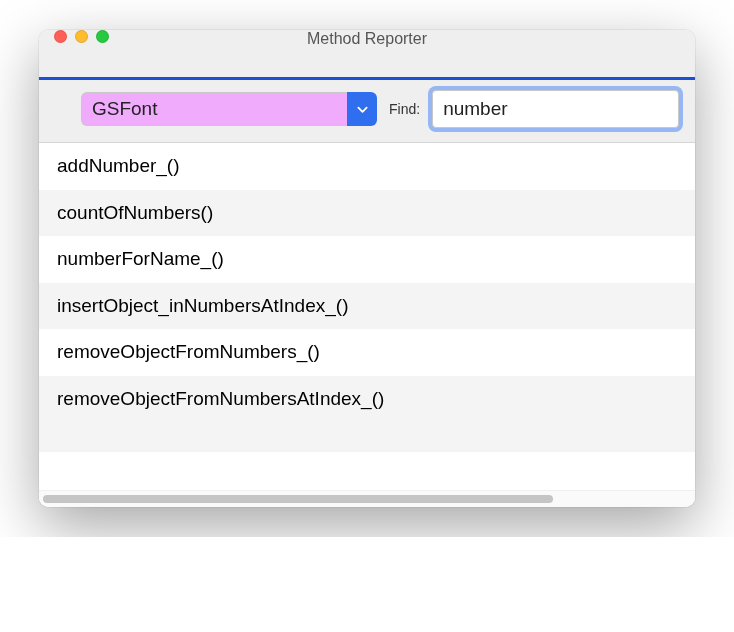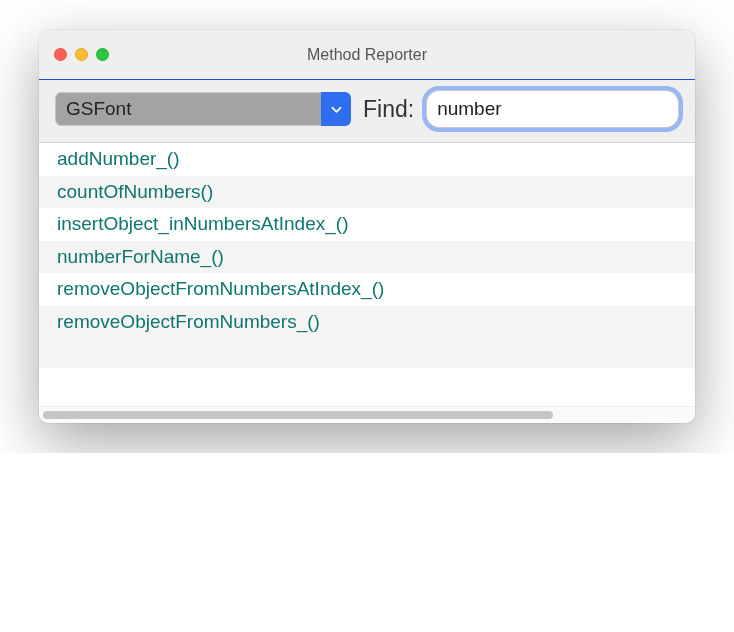--- a/index.html
+++ b/index.html
@@ -18,23 +18,23 @@
     .window {
       width: 656px;
       background: #fff;
       border-radius: 10px;
       box-shadow: 0 20px 60px rgba(0,0,0,0.35), 0 0 0 1px rgba(0,0,0,0.05);
       overflow: hidden;
     }
     .titlebar {
       height: 50px;
       background: #efefef;
-      border-bottom: 1px solid #1d4ed8;
-      display: flex;
-      align-items: center;
+      border-bottom: 3px solid #1d4ed8;
+      display: flex;
+      align-items: flex-start;
       position: relative;
     }
     .traffic-lights {
       display: flex;
       gap: 8px;
       padding-left: 15px;
       position: absolute;
       left: 0;
     }
     .light {
@@ -67,69 +67,70 @@
       flex: 0 0 232px;
     }
     .combo-input {
       flex: 1;
       border: 1px solid #c8c8c8;
       border-right: none;
       border-radius: 6px 0 0 6px;
       padding: 0 10px;
       font-size: 19px;
       font-family: inherit;
-      background: #a3a3a3;
+      background: #f0abfc;
       outline: none;
       color: #222;
+      margin-left: 26px;
     }
     .combo-button {
       width: 30px;
       background: #2f6fef;
       border: none;
       border-radius: 0 6px 6px 0;
       display: flex;
       align-items: center;
       justify-content: center;
       cursor: pointer;
     }
     .combo-button svg {
       width: 11px;
       height: 11px;
     }
     .find-label {
-      font-size: 23px;
+      font-size: 14px;
       color: #333;
       white-space: nowrap;
     }
     .find-wrapper {
       flex: 1;
       position: relative;
     }
     .find-input {
       width: 100%;
       height: 38px;
       border: 1px solid #c8c8c8;
-      border-radius: 13px;
+      border-radius: 4px;
       padding: 0 10px;
       font-size: 19px;
       font-family: inherit;
       outline: none;
       box-shadow: 0 0 0 4px rgba(92, 143, 247, 0.6);
       color: #222;
     }
     .content {
       background: #fff;
     }
     .list {
       list-style: none;
     }
     .list-item {
-      padding: 2px 18px;
+      padding: 9px 18px;
       font-size: 19px;
-      color: #0f766e;
+      color: #000000;
       background: #fff;
       line-height: 1.5;
     }
     .list-item:nth-child(even) {
       background: #f4f4f4;
     }
     .empty-row {
       height: 30px;
       background: #f4f4f4;
     }
@@ -178,24 +179,24 @@
     <span class="find-label">Find:</span>
     <div class="find-wrapper">
       <input type="text" class="find-input" value="number" style="">
     </div>
   </div>
 
   <div class="content">
     <ul class="list">
       <li class="list-item">addNumber_()</li>
       <li class="list-item">countOfNumbers()</li>
+      <li class="list-item">numberForName_()</li>
       <li class="list-item">insertObject_inNumbersAtIndex_()</li>
-      <li class="list-item">numberForName_()</li>
+      <li class="list-item">removeObjectFromNumbers_()</li>
       <li class="list-item">removeObjectFromNumbersAtIndex_()</li>
-      <li class="list-item">removeObjectFromNumbers_()</li>
     </ul>
     <div class="empty-row"></div>
     <div class="empty-area"></div>
     <div class="scrollbar-area">
       <div class="scrollbar-thumb"></div>
     </div>
   </div>
 </div>
 
 </body></html>

